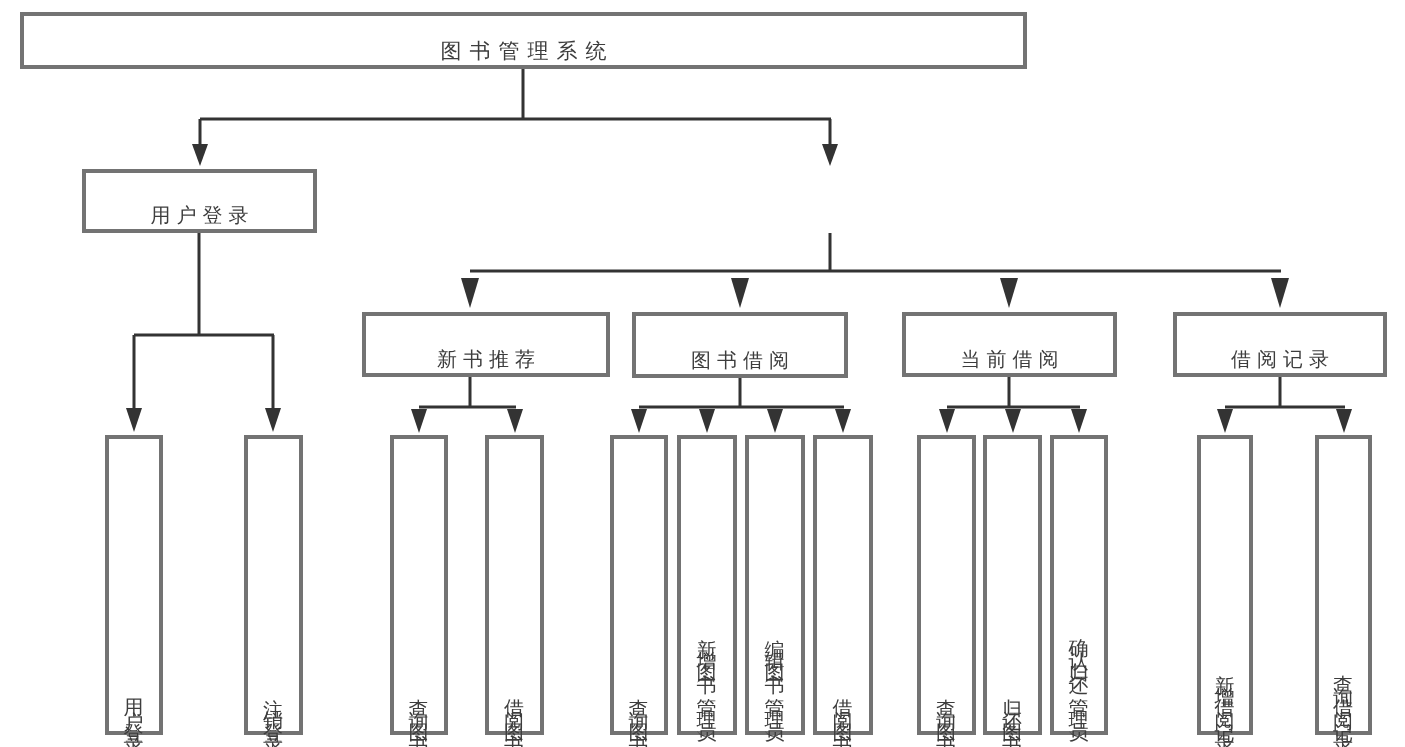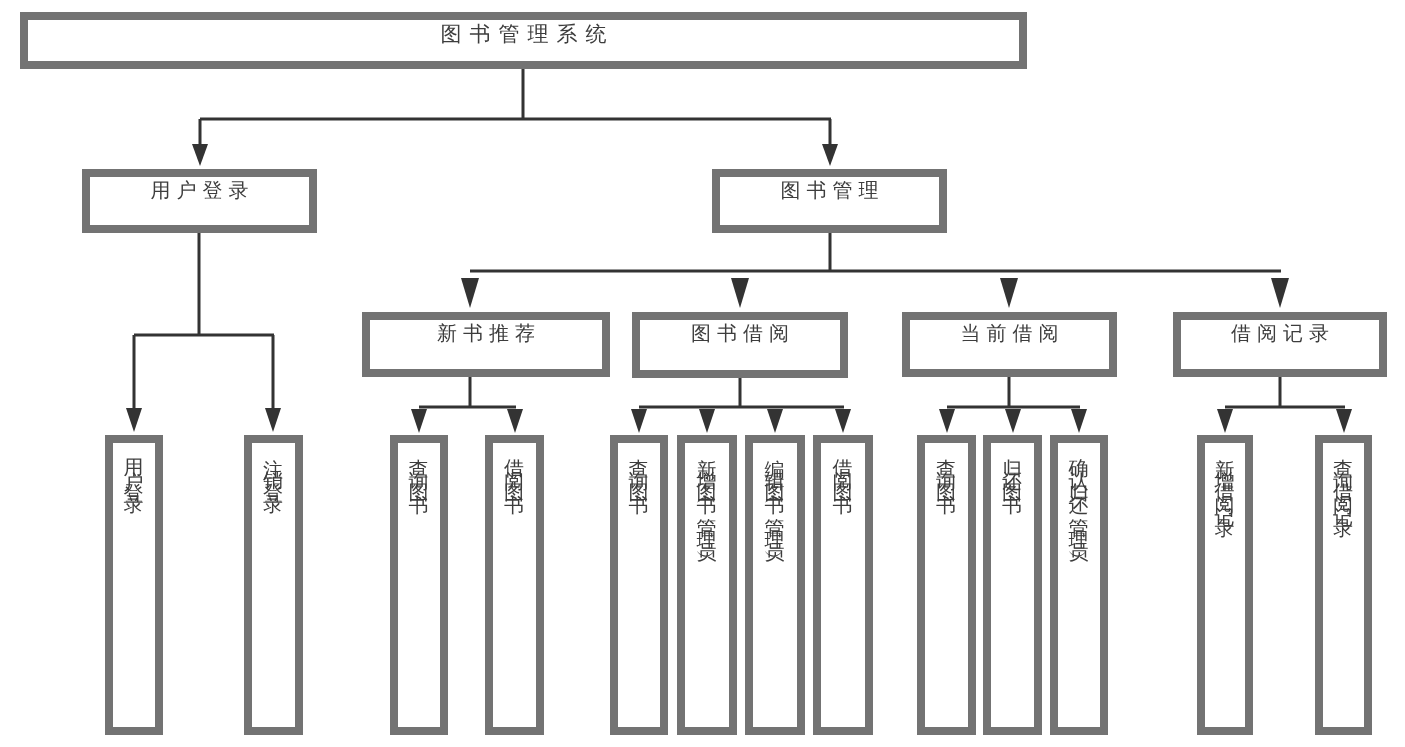--- a/index.html
+++ b/index.html
@@ -19,23 +19,23 @@
     position: absolute;
     left: 0;
     top: 0;
     width: 1405px;
     height: 747px;
   }
   .box {
     position: absolute;
     box-sizing: border-box;
     background: #ffffff;
-    border: 8px solid #737373;
+    border: 4px solid #737373;
     display: flex;
-    align-items: flex-start;
+    align-items: flex-end;
     justify-content: center;
     color: #3d3d3d;
     z-index: 2;
   }
   .hlabel {
     font-size: 20px;
     letter-spacing: 6px;
     text-indent: 6px;
     white-space: nowrap;
   }
@@ -134,23 +134,20 @@
     </g>
   </svg>
 
   <div class="box n-root">
     <span class="root-label">图书管理系统</span>
   </div>
 
   <div class="box n-l2a">
     <span class="hlabel">用户登录</span>
   </div>
-  <div class="box n-l2b">
-    <span class="hlabel">图书管理</span>
-  </div>
 
   <div class="box n-l3a">
     <span class="hlabel">新书推荐</span>
   </div>
   <div class="box n-l3b">
     <span class="hlabel">图书借阅</span>
   </div>
   <div class="box n-l3d">
     <span class="hlabel">借阅记录</span>
   </div>

